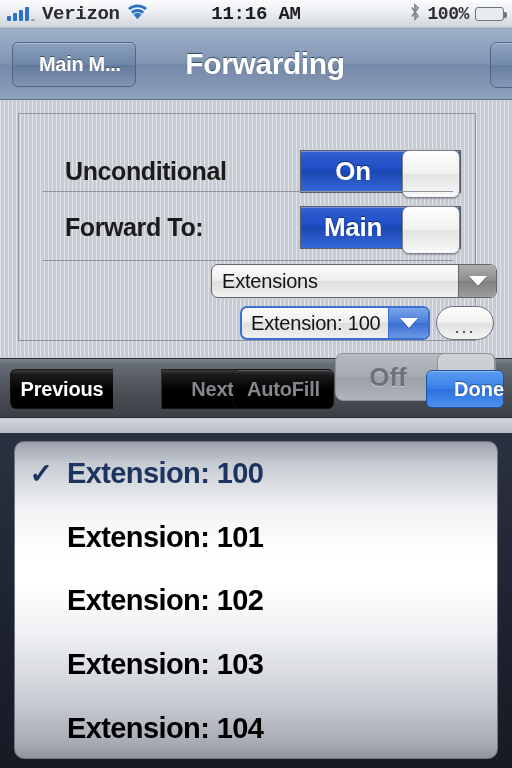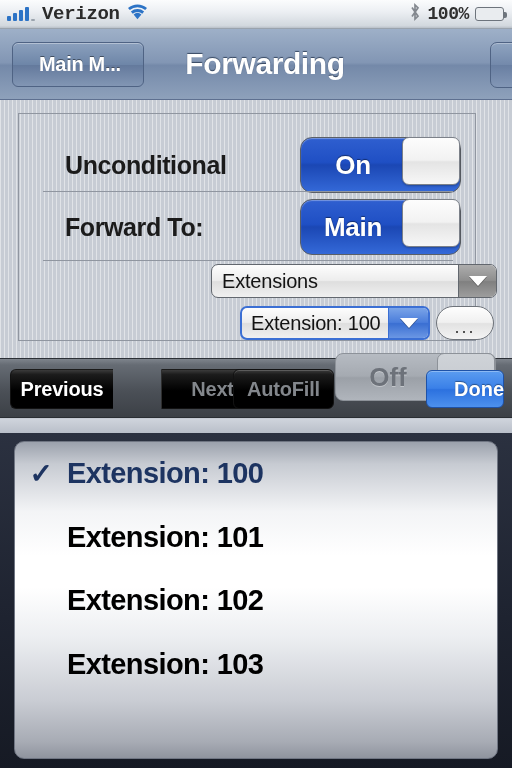--- a/index.html
+++ b/index.html
@@ -46,21 +46,21 @@
 
   
   #nav-bar {
     position: absolute; left: 0; top: 29px; width: 512px; height: 71px;
     background: linear-gradient(to bottom, #9eb0c8 0%, #8296b4 48%, #7489a9 52%, #8ea1bb 100%);
     border-bottom: 1px solid #5e7090;
     display: flex; align-items: center;
   }
   #back-button {
     position: relative; margin-left: 12px; height: 45px;
-    display: flex; align-items: center; padding: 0 22px 0 26px;
+    display: flex; align-items: center; padding: 0 14px 0 26px;
     background: linear-gradient(to bottom, #8ba0bd 0%, #6e86a8 50%, #63799c 51%, #8296b4 100%);
     border: 1px solid #4e6casdf; border: 1px solid #4f6384;
     border-radius: 6px;
     box-shadow: inset 0 1px 0 rgba(255,255,255,.35);
   }
   #back-button::before {
     content: ""; position: absolute; left: -12px; top: 50%; transform: translateY(-50%) rotate(45deg);
     width: 31px; height: 31px;
     background: linear-gradient(135deg, #8399b8 0%, #6a82a6 50%, #6a82a6 51%, #7f93b2 100%);
     border-left: 1px solid #4f6384; border-bottom: 1px solid #4f6384;
@@ -91,30 +91,30 @@
         rgba(255,255,255,.45) 0px, rgba(255,255,255,.45) 1px,
         rgba(0,0,0,0) 1px, rgba(0,0,0,0) 4px),
       #c7ccd4;
   }
   #form-box {
     position: absolute; left: 18px; top: 13px; width: 458px; height: 228px;
     border: 1px solid #9096a0;
     background: transparent;
   }
   .form-row { position: absolute; left: 0; width: 458px; display: flex; align-items: center; }
-  #row-unconditional { top: 24px; height: 54px; }
+  #row-unconditional { top: 30px; height: 54px; }
   #row-forward { top: 86px; height: 54px; }
   .row-divider { position: absolute; left: 24px; width: 410px; height: 1px; background: #9096a0; }
   #divider-1 { top: 77px; }
   .row-label {
     margin-left: 46px; font-size: 25px; font-weight: bold; color: #1b1b1b; letter-spacing: -0.4px;
   }
   .ios-switch {
-    position: absolute; right: 16px; width: 161px; height: 56px;
-    border-radius: 12px; border: 1px solid #5a5f66;
+    position: absolute; right: 16px; width: 161px; height: 43px;
+    border-radius: 0; border: 1px solid #5a5f66;
     background: linear-gradient(to bottom, #2f5fd0 0%, #1f4fc4 45%, #1b47b4 50%, #3469d8 100%);
     box-shadow: inset 0 1px 1px rgba(255,255,255,.35);
     display: flex; align-items: center;
   }
   .ios-switch .sw-label {
     width: 104px; text-align: center; font-size: 26px; font-weight: bold; color: #fff;
     text-shadow: 0 -1px 1px rgba(0,0,0,.45); letter-spacing: -0.3px;
   }
   .ios-switch .sw-knob {
     position: absolute; right: 0; top: -1px; width: 58px; height: 48px;
@@ -273,20 +273,21 @@
       </span>
       <span class="carrier">Verizon</span>
       <span>
         <svg width="21" height="16" viewBox="0 0 21 16">
           <path d="M10.5 15.2 L6.6 10.4 a6.2 6.2 0 0 1 7.8 0 Z" fill="#2c73c6"></path>
           <path d="M3.9 7.6 a10 10 0 0 1 13.2 0 l-1.8 2.1 a7.3 7.3 0 0 0 -9.6 0 Z" fill="#2c73c6"></path>
           <path d="M1.0 4.0 a14.5 14.5 0 0 1 19 0 l-1.8 2.1 a11.9 11.9 0 0 0 -15.4 0 Z" fill="#2c73c6"></path>
         </svg>
       </span>
     </div>
+    <div class="clock">11:16 AM</div>
     <div class="sb-right">
       <span>
         <svg width="12" height="18" viewBox="0 0 12 18">
           <path d="M3 4.6 L9 13.2 L6 16 L6 2 L9 4.8 L3 13.4" fill="none" stroke="#83888f" stroke-width="1.7"></path>
         </svg>
       </span>
       <span class="batt-pct">100%</span>
       <span class="batt-shell">
         <span class="batt-fill"></span>
       </span>
@@ -371,16 +372,20 @@
           <span class="pr-label">Extension: 101</span>
         </div>
         <div class="picker-row">
           <span class="pr-check"></span>
           <span class="pr-label">Extension: 102</span>
         </div>
         <div class="picker-row">
           <span class="pr-check"></span>
           <span class="pr-label">Extension: 103</span>
         </div>
+        <div class="picker-row">
+          <span class="pr-check"></span>
+          <span class="pr-label">Extension: 104</span>
+        </div>
       </div>
   </div>
 
 </div>
 
 </body></html>

